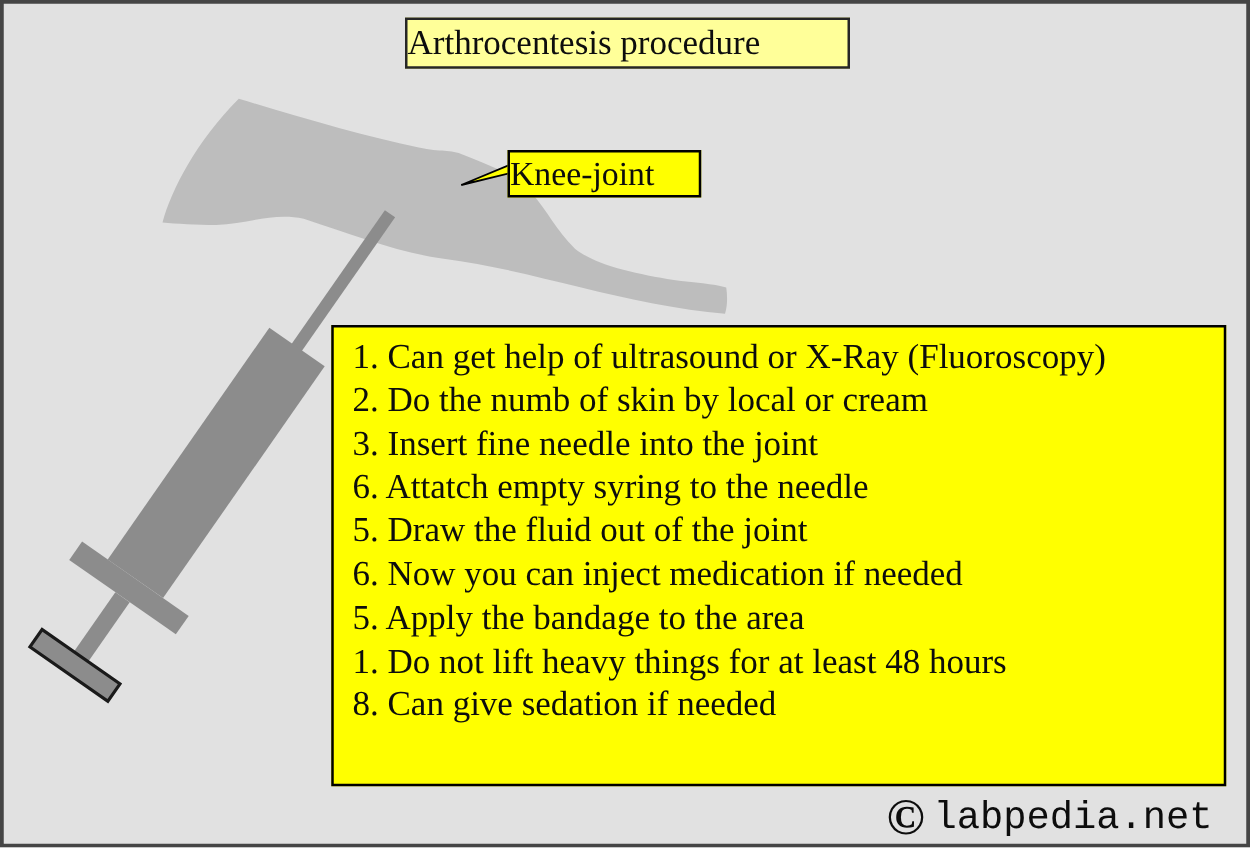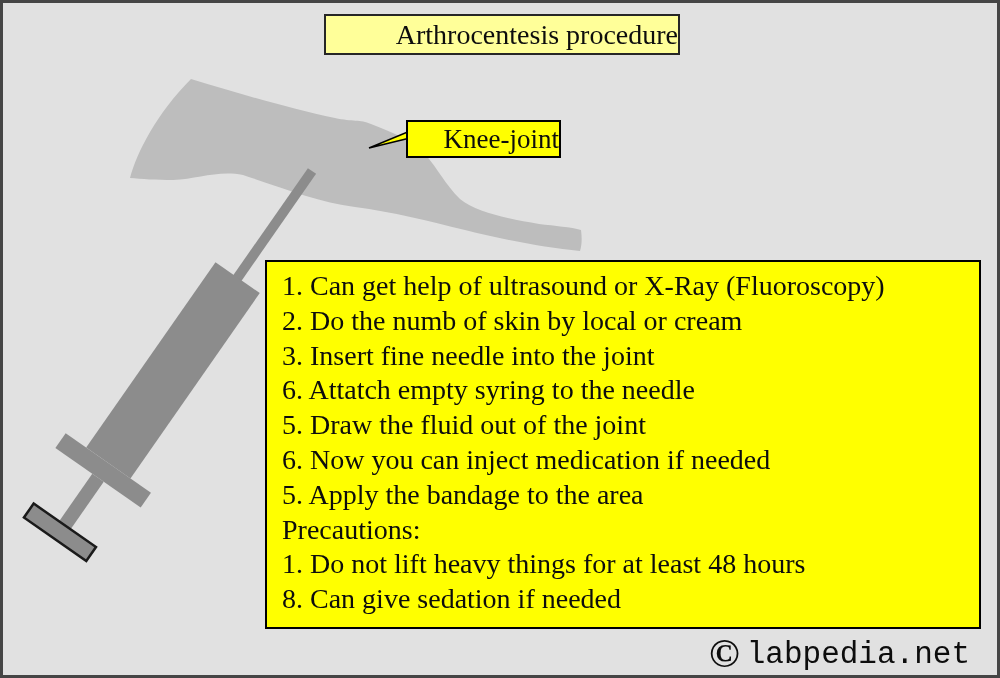--- a/index.html
+++ b/index.html
@@ -9,21 +9,21 @@
     width:1000px;height:678px;
     background:#e1e1e1;
     border:3px solid #454545;
     overflow:hidden;
     font-family:"Liberation Serif","DejaVu Serif",serif;
     color:#0d0d0d;
   }
   .figure-svg{position:absolute;left:0;top:0;width:1000px;height:678px;}
   .label-box{
     position:absolute;
-    display:flex;align-items:center;justify-content:flex-end;
+    display:flex;align-items:center;justify-content:flex-start;
     white-space:nowrap;
   }
   .title-box{
     left:321px;top:11px;width:356px;height:41px;
     background:#ffff99;
     border:2px solid #262626;
     font-size:28px;
   }
   .knee-label{
     left:403px;top:88px;width:155px;height:38px;
@@ -104,21 +104,20 @@
   </div>
 
   <div class="steps-box">
     <div class="step-line">1. Can get help of ultrasound or X-Ray (Fluoroscopy)</div>
     <div class="step-line">2. Do the numb of skin by local or cream</div>
     <div class="step-line">3. Insert fine needle into the joint</div>
     <div class="step-line">6. Attatch empty syring to the needle</div>
     <div class="step-line">5. Draw the fluid out of the joint</div>
     <div class="step-line">6. Now you can inject medication if needed</div>
     <div class="step-line">5. Apply the bandage to the area</div>
-    <div class="step-line">Precautions:</div>
     <div class="step-line">1. Do not lift heavy things for at least 48 hours</div>
     <div class="step-line">8. Can give sedation if needed</div>
   </div>
 
   <div class="footer">
     <span class="copyright-icon">©</span>
     <span class="site-name">labpedia.net</span>
   </div>
 
 </div>

